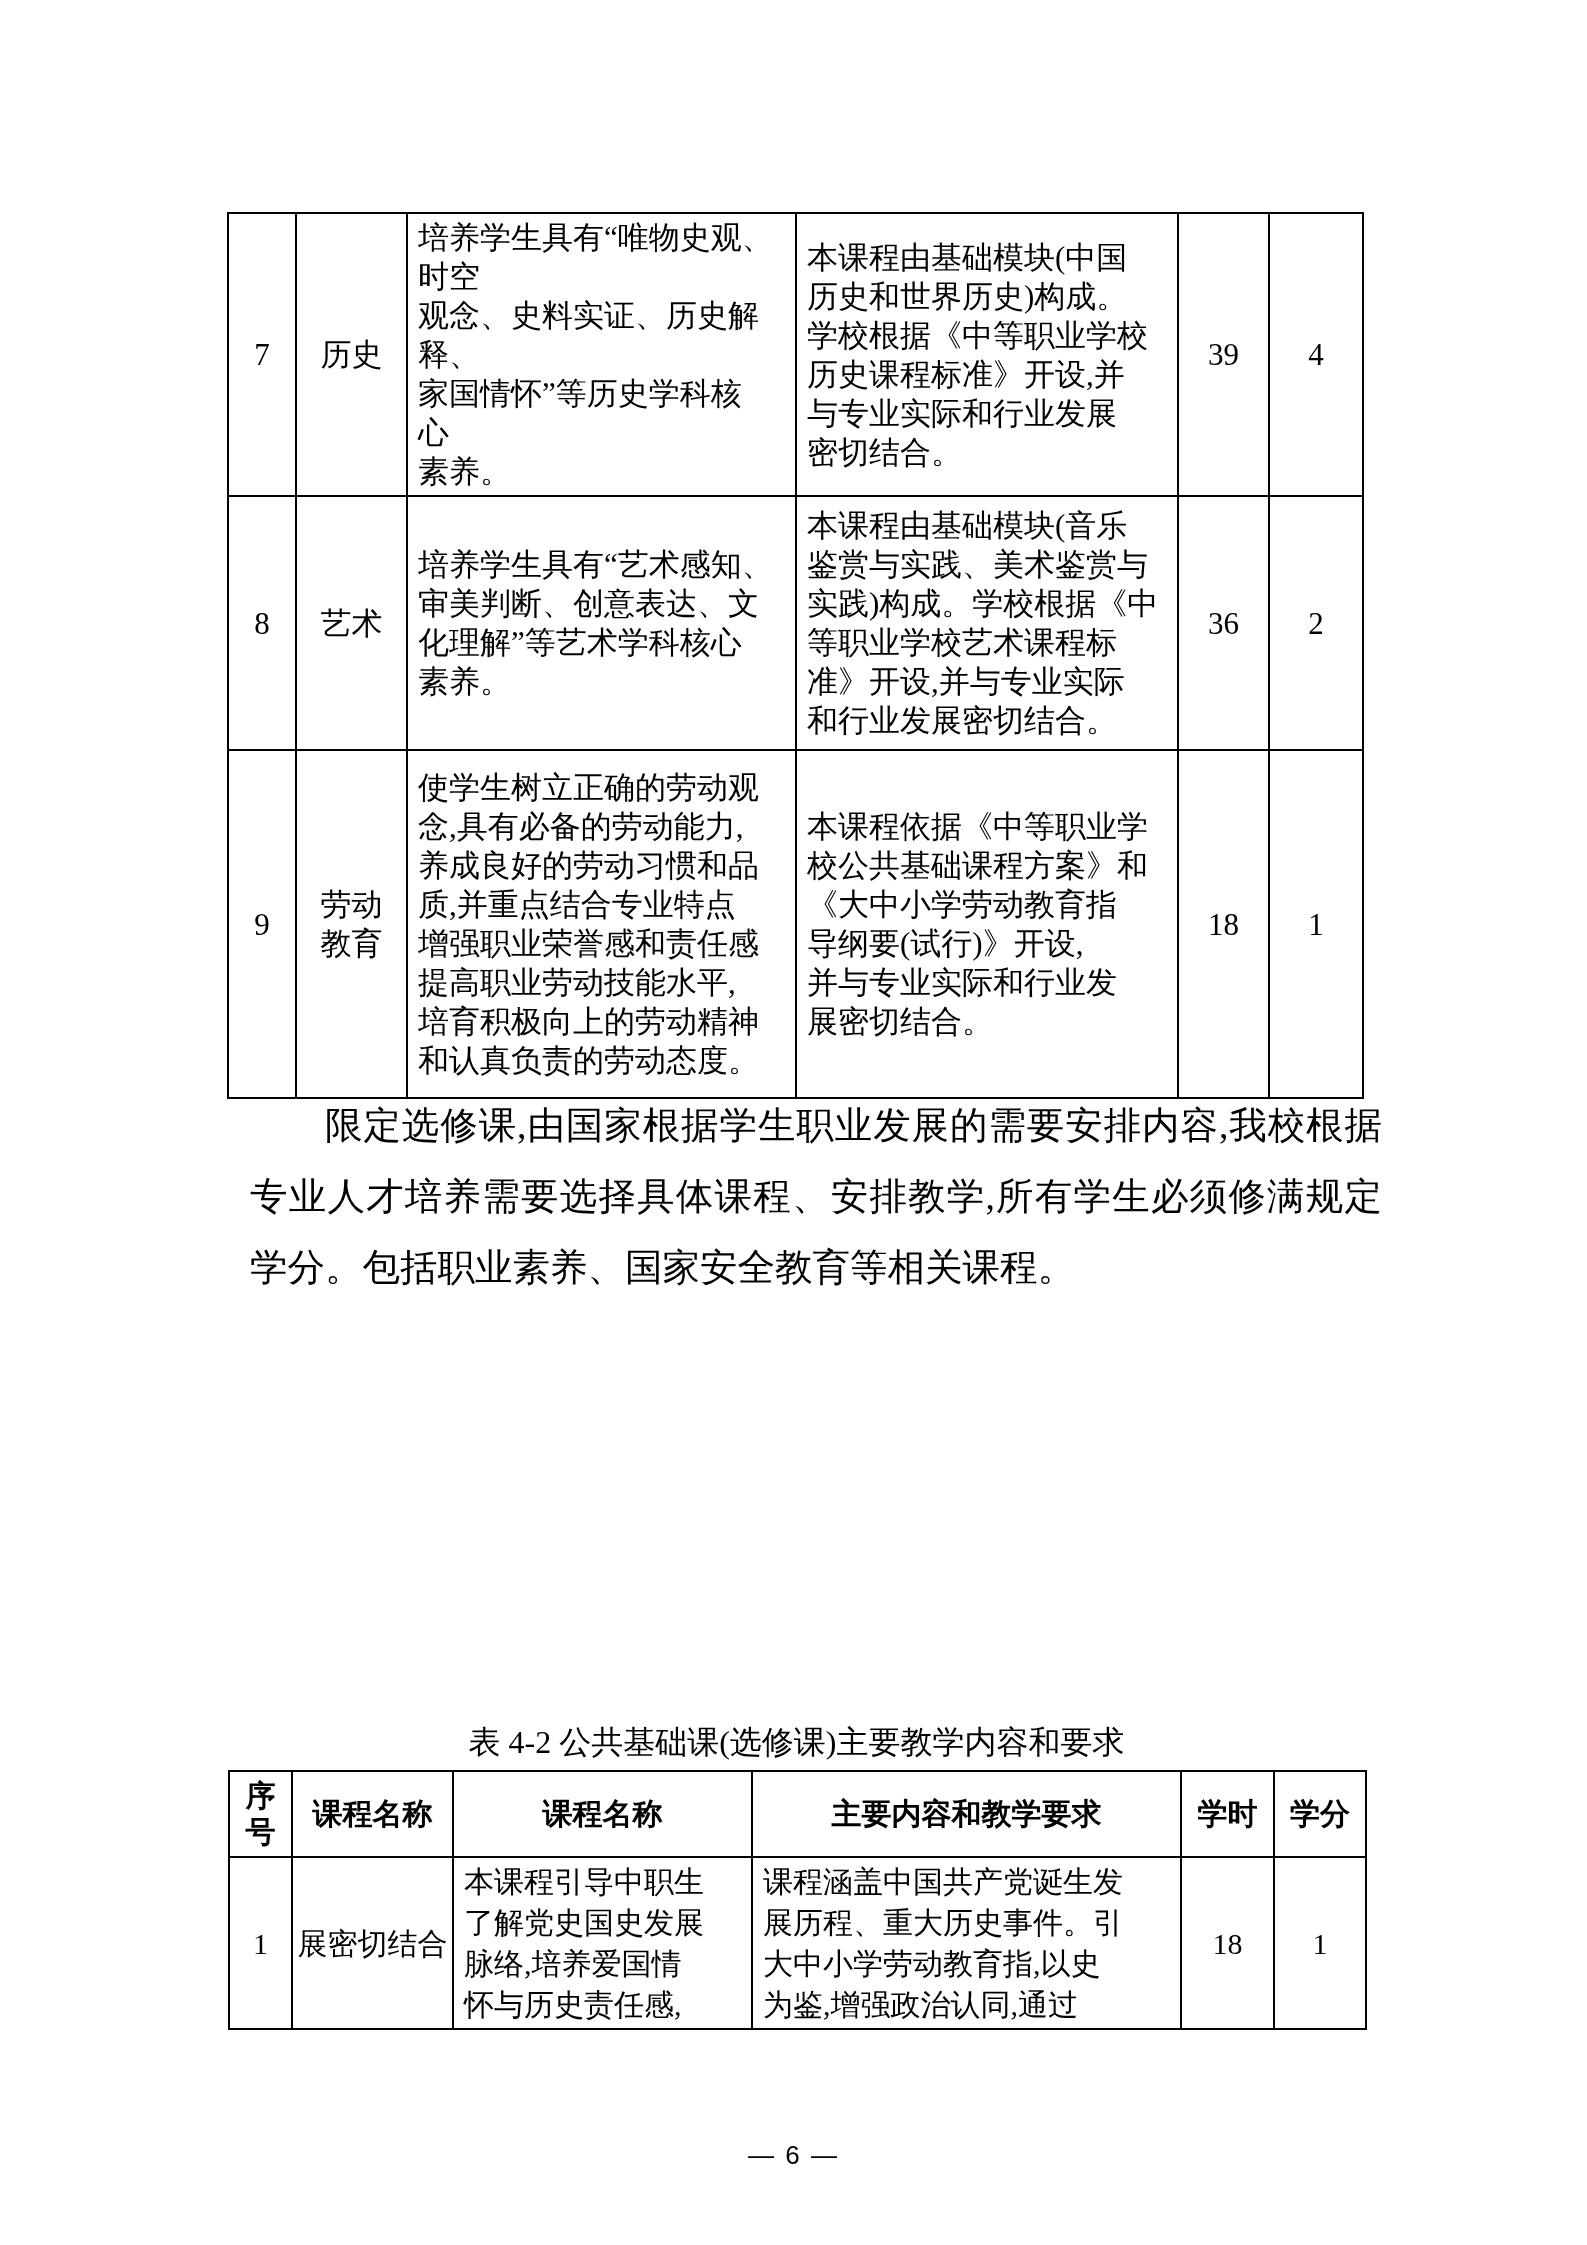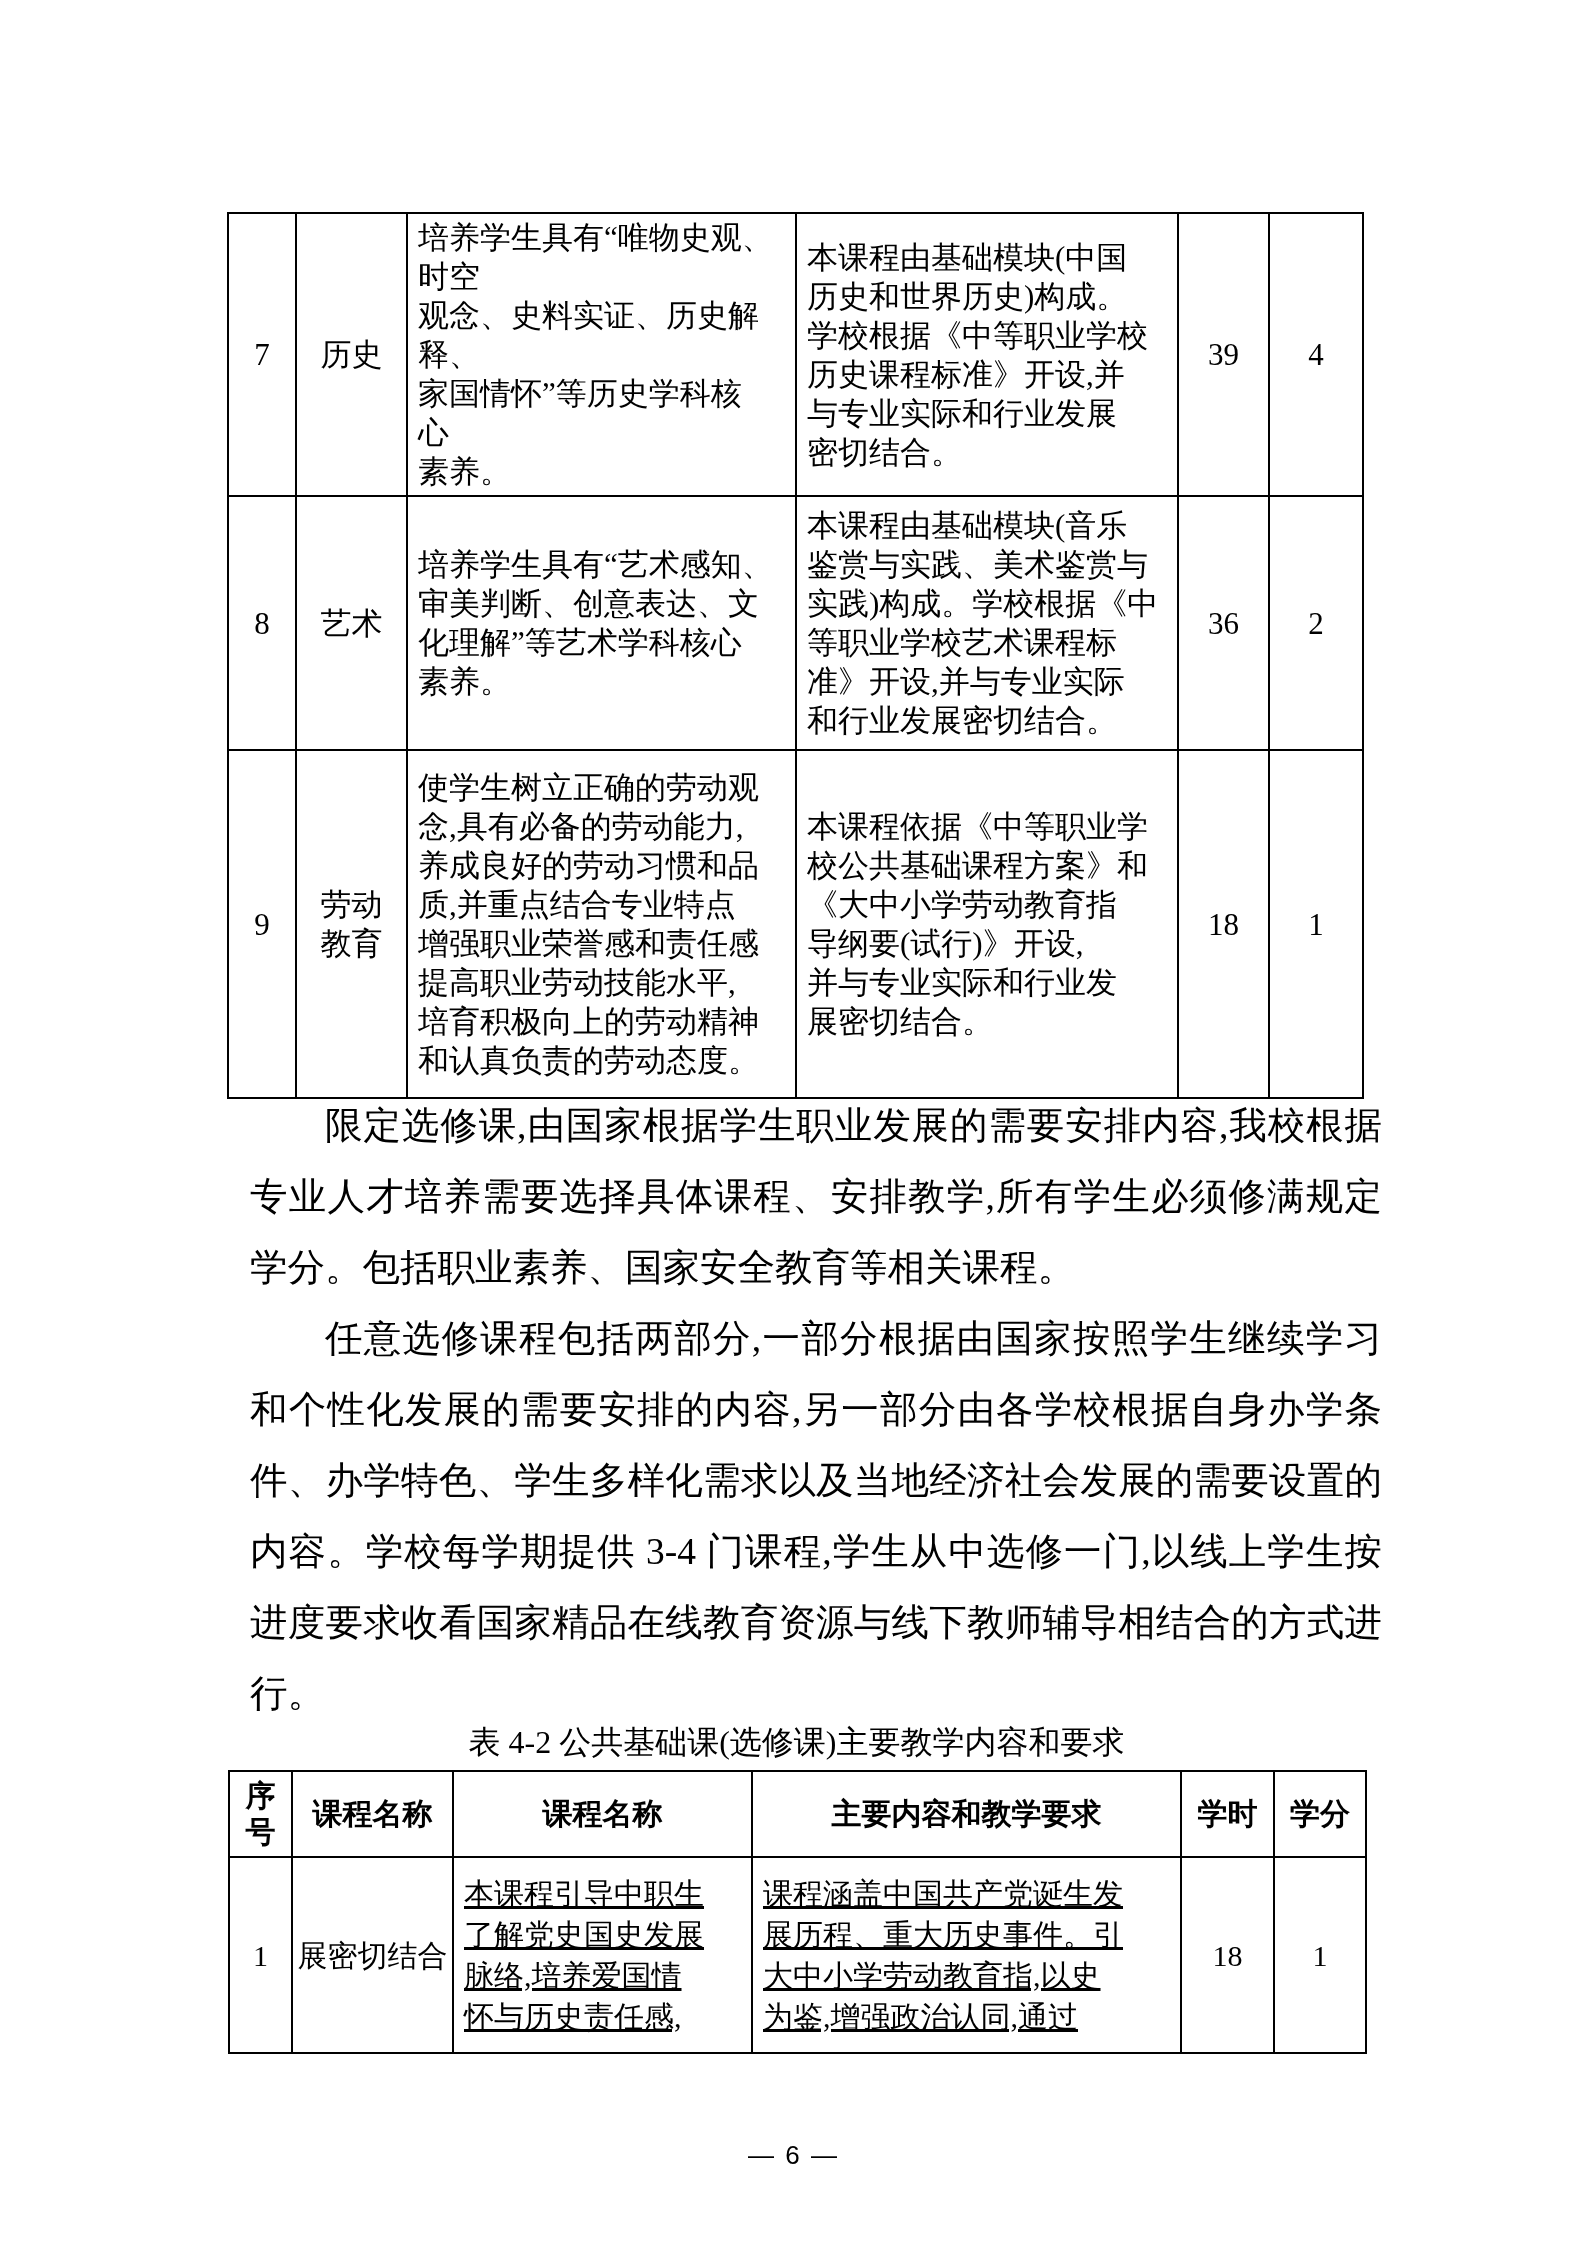--- a/index.html
+++ b/index.html
@@ -91,22 +91,21 @@
   }
   #table2 tr.hdr { height: 86px; }
   #table2 tr.r1  { height: 166px; }
   #table2 td {
     font-size: 30px;
     line-height: 41px;
     vertical-align: middle;
   }
   #table2 td.cell-text {
     vertical-align: top;
-    padding: 15px 10px;
-    text-decoration: underline;
+    padding: 3px 10px;
   }
 
   
   #footer {
     position: absolute;
     left: 0;
     top: 2140px;
     width: 1587px;
     text-align: center;
     font-size: 26px;
@@ -181,21 +180,20 @@
 并与专业实际和行业发
 展密切结合。</td>
       <td class="cell-center">18</td>
       <td class="cell-center">1</td>
     </tr>
   </tbody>
 </table>
 
 <div id="paragraphs">
   <p>限定选修课,由国家根据学生职业发展的需要安排内容,我校根据专业人才培养需要选择具体课程、安排教学,所有学生必须修满规定学分。包括职业素养、国家安全教育等相关课程。</p>
-  <p>任意选修课程包括两部分,一部分根据由国家按照学生继续学习和个性化发展的需要安排的内容,另一部分由各学校根据自身办学条件、办学特色、学生多样化需求以及当地经济社会发展的需要设置的内容。学校每学期提供 3-4 门课程,学生从中选修一门,以线上学生按进度要求收看国家精品在线教育资源与线下教师辅导相结合的方式进行。</p>
 </div>
 
 <div id="table2-title">表 4-2 公共基础课(选修课)主要教学内容和要求</div>
 
 <table id="table2" class="doc-table">
   <colgroup>
     <col style="width:63px">
     <col style="width:161px">
     <col style="width:299px">
     <col style="width:429px">

